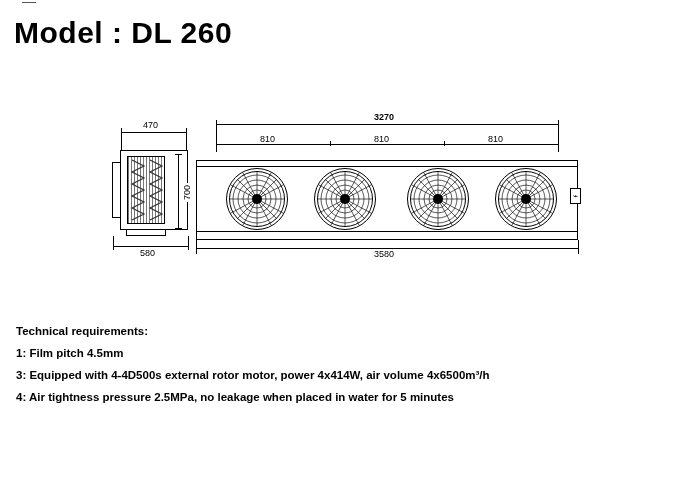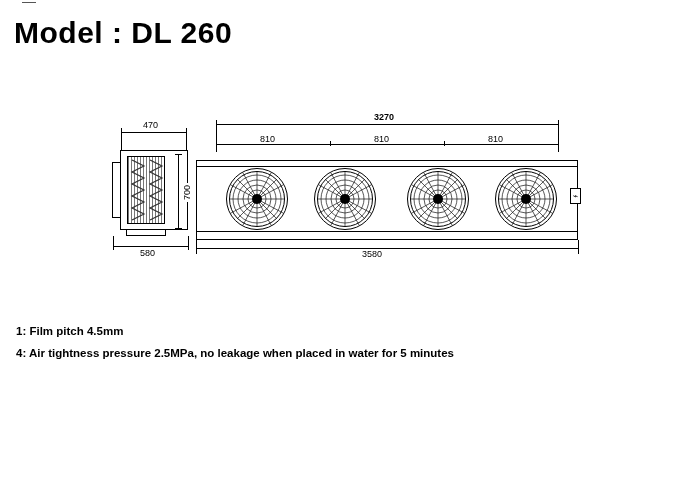--- a/index.html
+++ b/index.html
@@ -380,22 +380,24 @@
       <div class="hub"></div>
     </div>
 
     <div class="elec-box">⌁</div>
 
     <div class="ext" style="left:196px; top:130px; height:14px;"></div>
     <div class="ext" style="left:578px; top:130px; height:14px;"></div>
     <div class="dim-line" style="left:196px; top:138px; width:383px;"></div>
     <div class="tick" style="left:196px; top:135px;"></div>
     <div class="tick" style="left:578px; top:135px;"></div>
-    <div class="dim-label" style="left:360px; top:139px;text-align:center;">3580</div>
+    <div class="dim-label" style="left:372px; top:139px;text-align:center;">3580</div>
 
   </div>
 
   <div class="tech">
+    <div class="heading">Technical requirements:</div>
     <div class="line">1: Film pitch 4.5mm</div>
+    <div class="line">3: Equipped with 4-4D500s external rotor motor, power 4x414W, air volume 4x6500m³/h</div>
     <div class="line">4: Air tightness pressure 2.5MPa, no leakage when placed in water for 5 minutes</div>
   </div>
 
 </div>
 
 </body></html>

